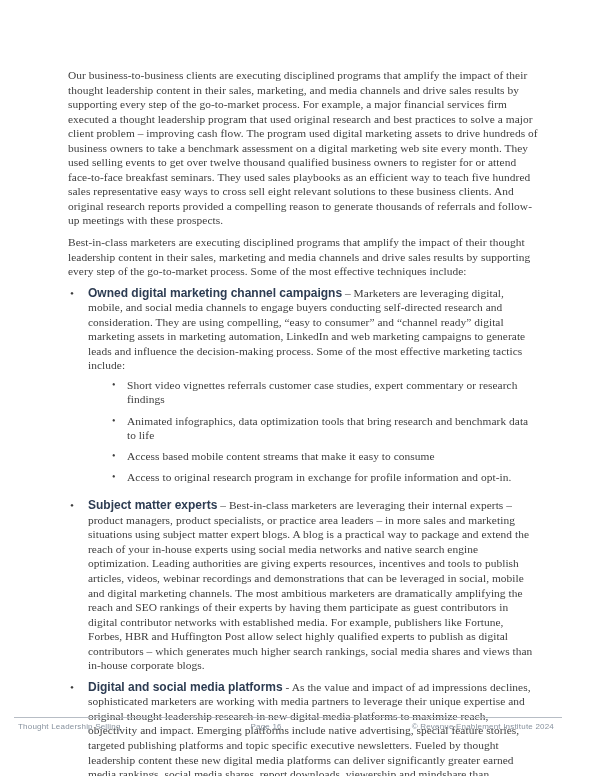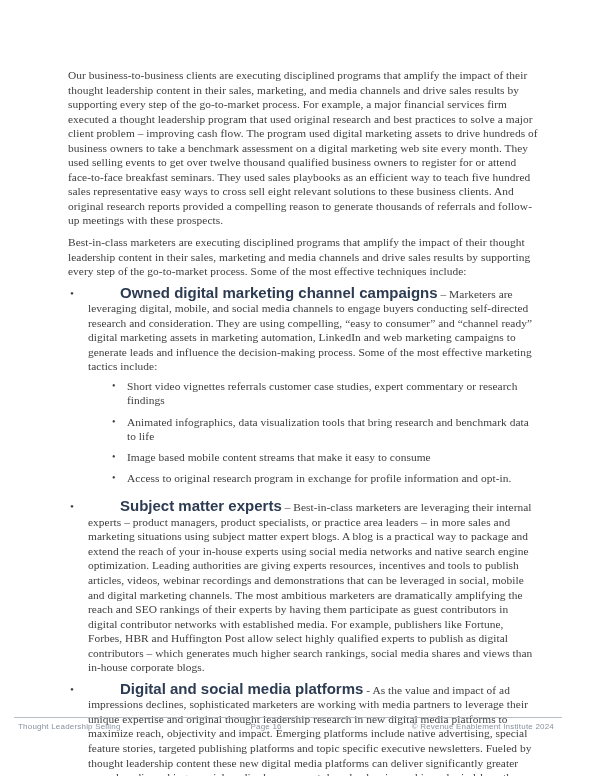--- a/index.html
+++ b/index.html
@@ -31,24 +31,23 @@
     font-family: "Liberation Serif", serif;
   }
   .li.l1 { padding-left: 2px; }
   .li.l1 > .marker { width: 18px; }
   .li.l2 { margin: 0 0 6.5px 0; padding-left: 24px; }
   .li.l2 > .marker { width: 15px; font-size: 10px; line-height: 14.55px; }
   .li .li-text { flex: 1 1 auto; }
   .bh {
     font-family: "Liberation Sans", sans-serif;
     font-weight: bold;
-    font-size: 15px;
+    font-size: 12px;
     color: #2d3c52;
     letter-spacing: 0;
-    margin-left: 32px;
   }
   .sub-list { margin-top: 5px; }
   .footer {
     position: absolute;
     left: 14px;
     top: 717px;
     width: 548px;
     border-top: 1px solid #b7bdc5;
   }
   .footer-row {
@@ -79,25 +78,25 @@
       <div class="li l1">
         <span class="marker">•</span>
         <div class="li-text"><span class="bh">Owned digital marketing channel campaigns</span><span> – Marketers are leveraging digital, mobile, and social media channels to engage buyers conducting self-directed research and consideration. They are using compelling, “easy to consumer” and “channel ready” digital marketing assets in marketing automation, LinkedIn and web marketing campaigns to generate leads and influence the decision-making process.  Some of the most effective marketing tactics include:</span>
           <div class="sub-list">
             <div class="li l2">
               <span class="marker">•</span>
               <div class="li-text">Short video vignettes referrals customer case studies, expert commentary or research findings</div>
             </div>
             <div class="li l2">
               <span class="marker">•</span>
-              <div class="li-text">Animated infographics, data visualization tools that bring research and benchmark data to life</div>
+              <div class="li-text">Animated infographics, data optimization tools that bring research and benchmark data to life</div>
             </div>
             <div class="li l2">
               <span class="marker">•</span>
-              <div class="li-text">Image based mobile content streams that make it easy to consume</div>
+              <div class="li-text">Access based mobile content streams that make it easy to consume</div>
             </div>
             <div class="li l2">
               <span class="marker">•</span>
               <div class="li-text">Access to original research program in exchange for profile information and opt-in.</div>
             </div>
           </div>
         </div>
       </div>
 
       <div class="li l1">

